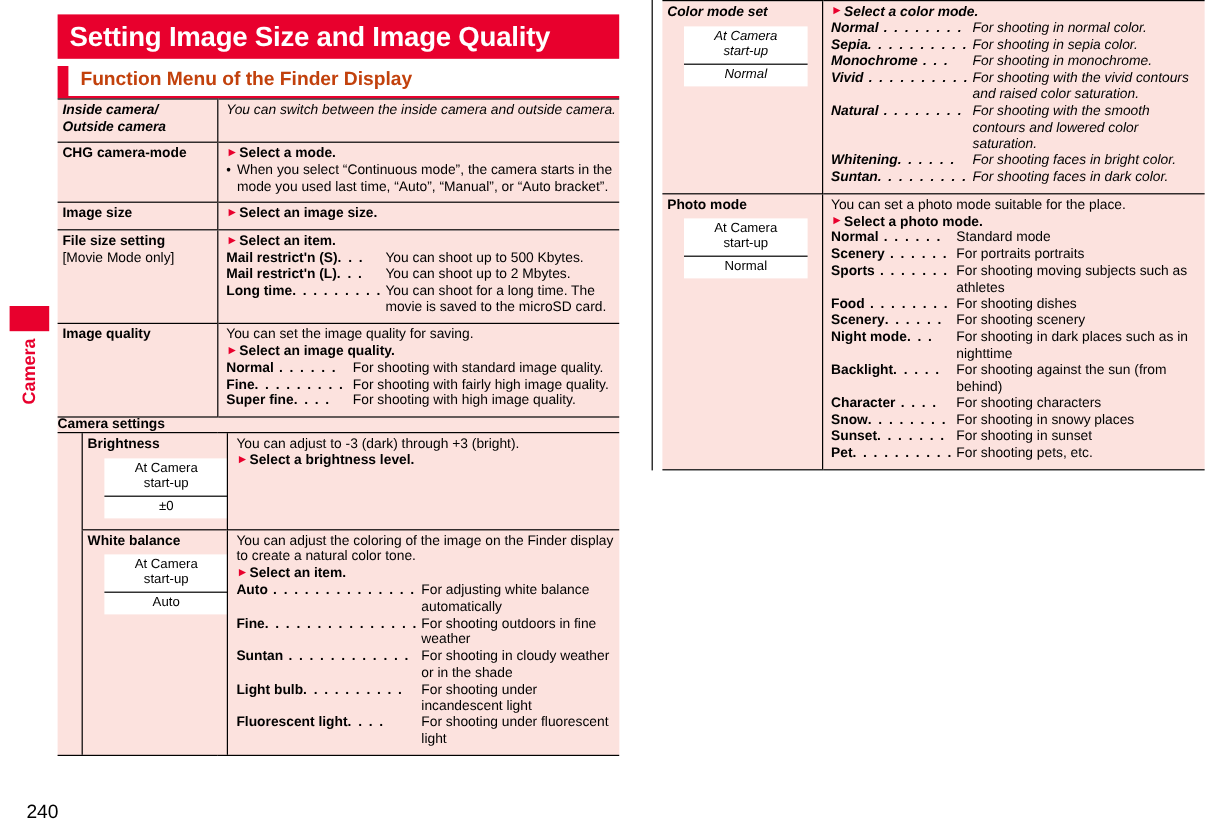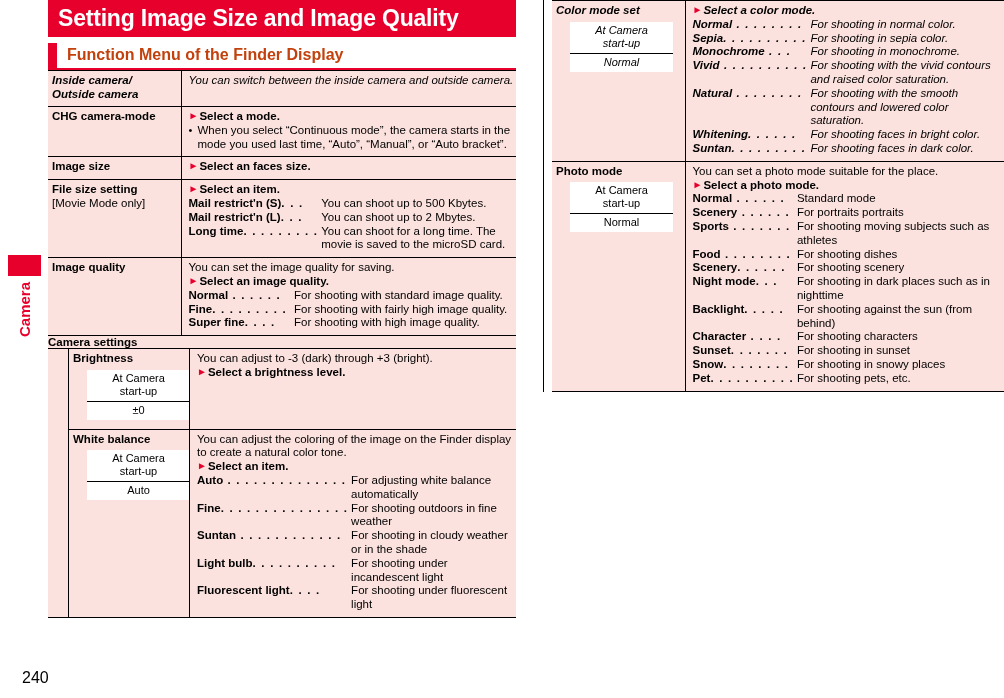--- a/index.html
+++ b/index.html
@@ -46,21 +46,21 @@
     position: absolute;
     left: 22px; top: 669px;
     font-size: 16px;
     color: #000;
     letter-spacing: 0px;
   }
 
   
   .col-left {
     position: absolute;
-    left: 48px; top: 0px;
+    left: 48px; top: 12px;
     width: 468px;
   }
   .col-right {
     position: absolute;
     left: 543px; top: 0px;
     width: 461px;
     border-left: 1.5px solid #000;
     padding-left: 8px;
   }
 
@@ -243,21 +243,21 @@
           <div class="bullet-line">
             <div class="bullet-dot">•</div>
             <div class="bullet-txt">When you select “Continuous mode”, the camera starts in the mode you used last time, “Auto”, “Manual”, or “Auto bracket”.</div>
           </div>
         </td>
       </tr>
 
       <tr class="thinline">
         <td class="cell-label">Image size</td>
         <td class="cell-body">
-          <span class="step"><span class="tri">►</span><span>Select an faces size.</span></span>
+          <span class="step"><span class="tri">►</span><span>Select an image size.</span></span>
         </td>
       </tr>
 
       <tr class="thinline">
         <td class="cell-label">
           <span>File size setting</span><br>
           <span class="sub">[Movie Mode only]</span>
         </td>
         <td class="cell-body">
           <span class="step"><span class="tri">►</span><span>Select an item.</span></span>
@@ -465,26 +465,26 @@
             </div>
             <div class="defrow">
               <div class="defterm"><span>Backlight</span><span class="leader">. . . . .</span></div>
               <div class="defdesc">For shooting against the sun (from behind)</div>
             </div>
             <div class="defrow">
               <div class="defterm"><span>Character</span><span class="leader"> . . . .</span></div>
               <div class="defdesc">For shooting characters</div>
             </div>
             <div class="defrow">
+              <div class="defterm"><span>Snow</span><span class="leader">. . . . . . . .</span></div>
+              <div class="defdesc">For shooting in snowy places</div>
+            </div>
+            <div class="defrow">
               <div class="defterm"><span>Sunset</span><span class="leader">. . . . . . .</span></div>
               <div class="defdesc">For shooting in sunset</div>
-            </div>
-            <div class="defrow">
-              <div class="defterm"><span>Snow</span><span class="leader">. . . . . . . .</span></div>
-              <div class="defdesc">For shooting in snowy places</div>
             </div>
             <div class="defrow">
               <div class="defterm"><span>Pet</span><span class="leader">. . . . . . . . . .</span></div>
               <div class="defdesc">For shooting pets, etc.</div>
             </div>
           </div>
         </td>
       </tr>
 
     </tbody>

